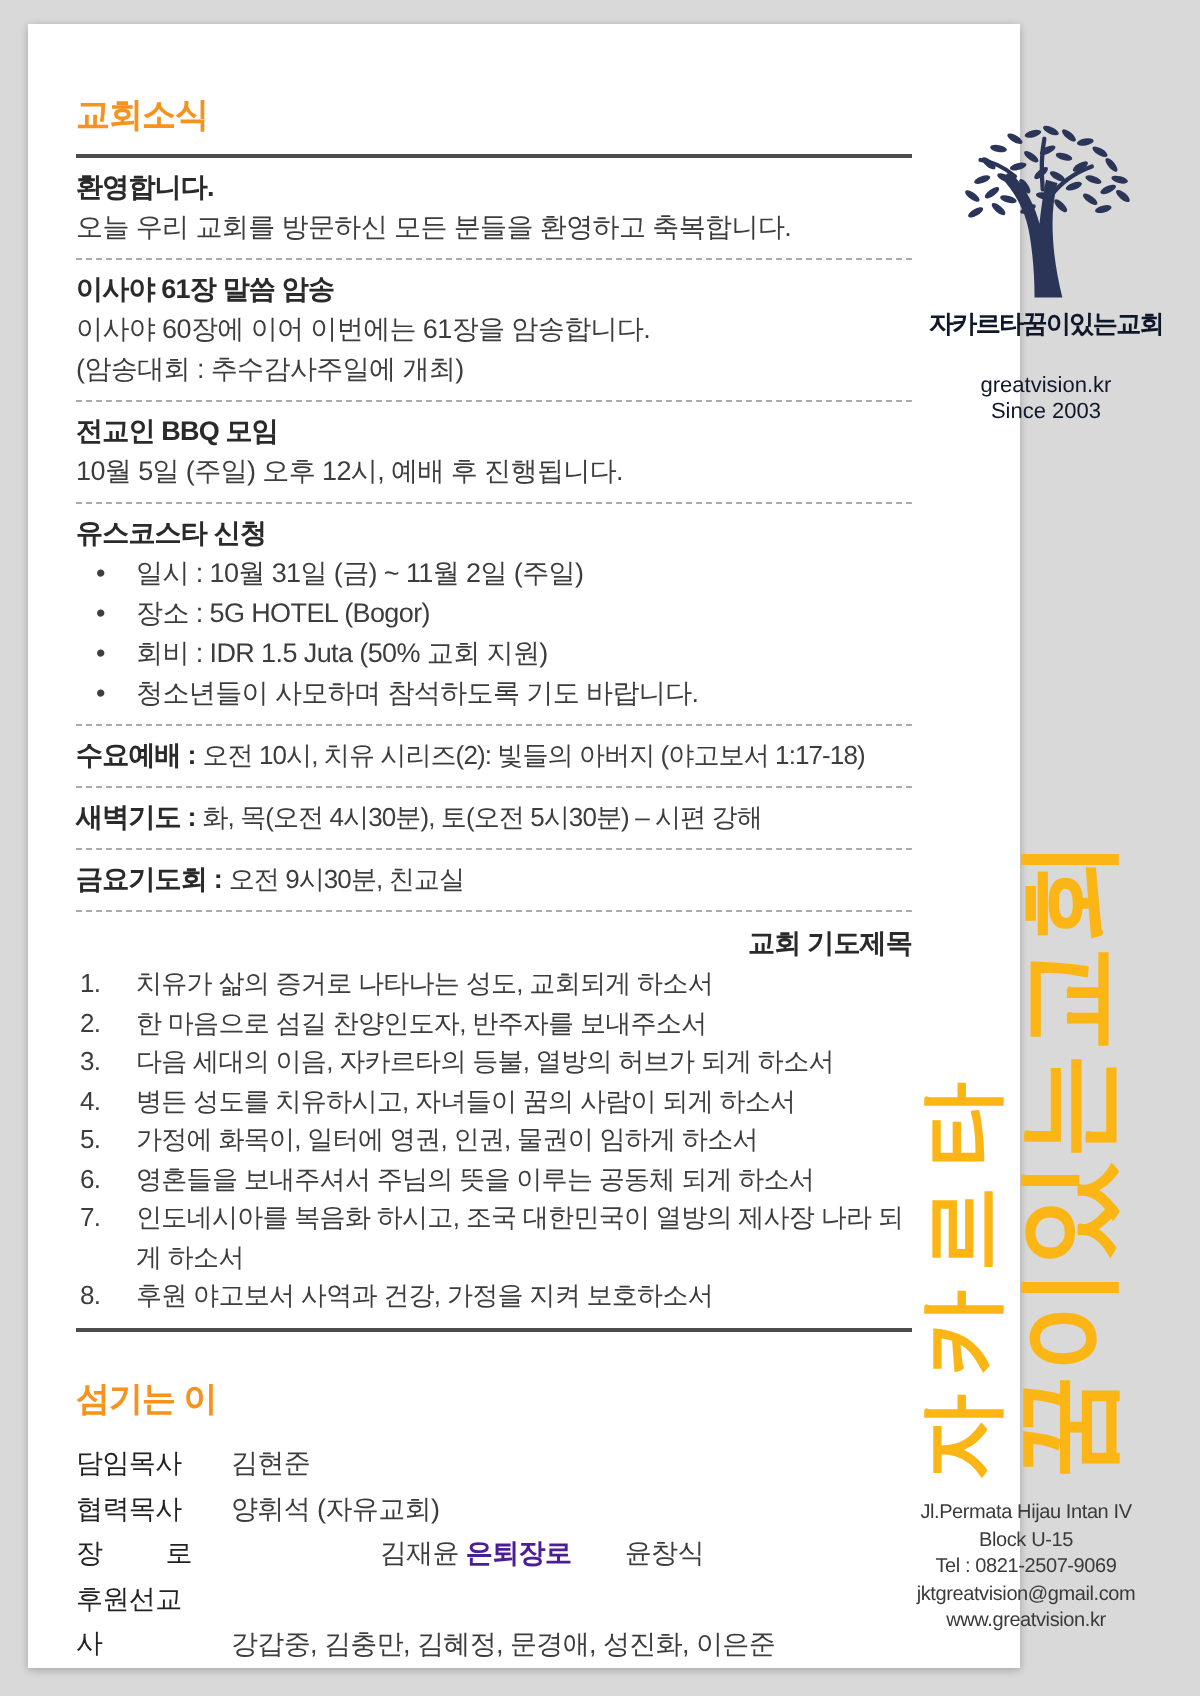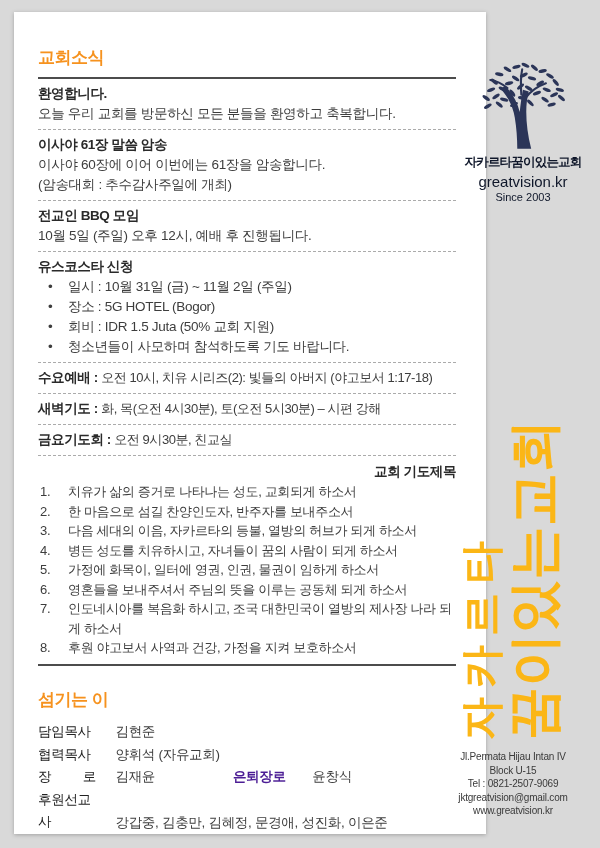--- a/index.html
+++ b/index.html
@@ -3,21 +3,21 @@
 <meta charset="utf-8">
 <style>
   html,body{margin:0;padding:0;}
   body{
     width:600px;height:848px;background:#D9D9D9;
     font-family:"Liberation Sans","DejaVu Sans",sans-serif;
     position:relative;overflow:hidden;
   }
   .page{
     position:absolute;left:14px;top:12px;width:472px;height:822px;
-    background:#FFFFFF;box-shadow:0 1px 4px rgba(0,0,0,.25);
+    background:#FFFFFF;box-shadow:0 1px 4px rgba(0,0,0,.25);padding-left:24px;
   }
   
   .main-col{position:absolute;left:24px;top:34px;width:418px;color:#3d3d3d;}
   .h1{font-size:17px;font-weight:bold;color:#F6921E;margin:0 0 8px 0;letter-spacing:-0.5px;}
   .rule{height:2px;background:#4c4c4c;}
   .sec{padding:5px 0;border-bottom:1px dashed #ababab;font-size:13.5px;line-height:20px;}
   .sec .t{font-weight:bold;color:#2a2a2a;letter-spacing:-0.4px;}
   .sec .body{letter-spacing:-0.3px;}
   .bullet-item{position:relative;padding-left:30px;letter-spacing:-0.3px;}
   .bullet-item .dot{position:absolute;left:10px;top:0;}
@@ -26,27 +26,27 @@
   .prayer{padding:5px 0 6px 0;font-size:13px;line-height:19.5px;}
   .prayer .t{font-size:13.5px;font-weight:bold;color:#2a2a2a;letter-spacing:-0.4px;line-height:21px;text-align:right;}
   .p-item{position:relative;padding-left:30px;letter-spacing:-0.35px;}
   .p-item .num{position:absolute;left:2px;top:0;}
   
   .serving{position:absolute;left:24px;top:676px;width:418px;color:#2e2e2e;}
   .h2{font-size:17px;font-weight:bold;color:#F6921E;margin:0 0 10px 0;letter-spacing:-0.5px;}
   .srow{font-size:13.5px;line-height:22.5px;letter-spacing:-0.3px;}
   .srow .lbl{display:inline-block;width:58px;font-weight:normal;text-align:justify;-moz-text-align-last:justify;text-align-last:justify;margin-right:16px;color:#222;}
   .srow .val{color:#3d3d3d;}
-  .srow .val1{display:inline-block;width:114px;}
+  .srow .val1{display:inline-block;width:114px;text-align:right;}
   .srow .lbl2{display:inline-block;width:62px;font-weight:bold;margin-right:14px;color:#4c1d95;}
   
   .logo{position:absolute;left:442px;top:50px;width:134px;text-align:center;color:#0f172a;}
   .logo svg{display:block;margin:0 auto;}
   .logo-name{font-size:12.5px;font-weight:bold;letter-spacing:-0.8px;margin-top:2px;}
-  .logo-url{font-size:15px;margin-top:2px;}
+  .logo-url{font-size:11px;margin-top:16px;}
   .logo-since{font-size:11px;margin-top:1px;}
   
   .watermark{
     position:absolute;left:444px;top:728px;
     transform:rotate(-90deg);transform-origin:0 0;
     white-space:nowrap;color:#FBB616;font-weight:bold;
   }
   .wm1{font-size:43px;line-height:47px;letter-spacing:9px;}
   .wm2{font-size:53px;line-height:57px;letter-spacing:0.5px;}
   

